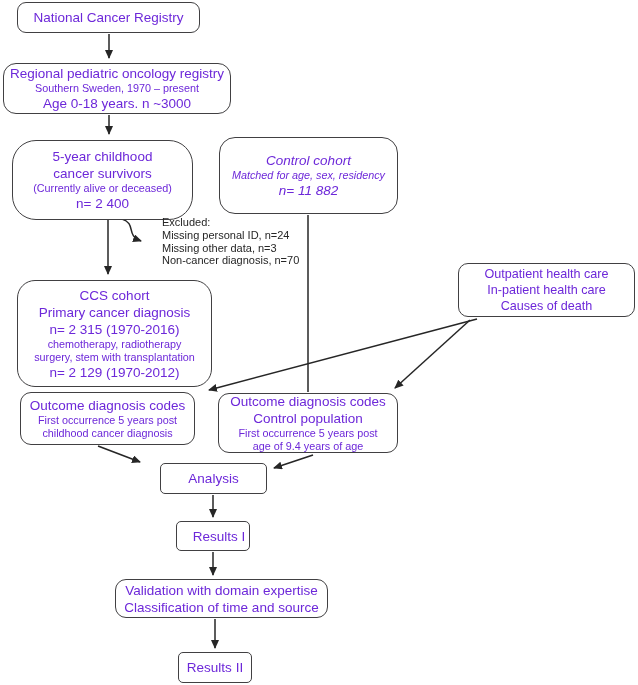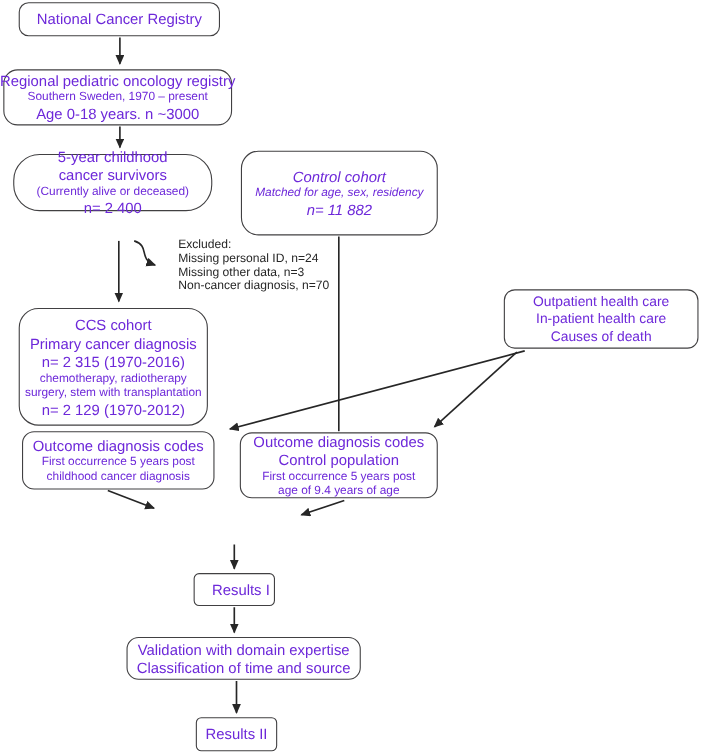--- a/index.html
+++ b/index.html
@@ -29,24 +29,24 @@
     justify-content: center;
     align-items: center;
     text-align: center;
     color: #6d28d9;
   }
   .f14 { font-size: 13.5px; line-height: 17px; white-space: nowrap; }
   .f13 { font-size: 12.6px; line-height: 16px; white-space: nowrap; }
   .f11 { font-size: 10.8px; line-height: 13px; white-space: nowrap; }
 
   .b-national   { left: 17px;  top: 2px;   width: 183px; height: 31px;  border-radius: 9px; }
-  .b-regional   { left: 3px;   top: 63px;  width: 208px; height: 51px;  border-radius: 13px; }
-  .b-survivors  { left: 12px;  top: 140px; width: 181px; height: 52px;  border-radius: 24px; }
+  .b-regional   { left: 3px;   top: 63px;  width: 228px; height: 51px;  border-radius: 13px; }
+  .b-survivors  { left: 12px;  top: 140px; width: 181px; height: 80px;  border-radius: 24px; }
   .b-control    { left: 219px; top: 137px; width: 179px; height: 77px;  border-radius: 16px; font-style: italic; }
-  .b-ccs        { left: 17px;  top: 280px; width: 172px; height: 107px; border-radius: 18px; }
+  .b-ccs        { left: 17px;  top: 280px; width: 195px; height: 107px; border-radius: 18px; }
   .b-sources    { left: 458px; top: 263px; width: 177px; height: 54px;  border-radius: 10px; }
   .b-outccs     { left: 20px;  top: 392px; width: 175px; height: 53px;  border-radius: 11px; }
   .b-outctrl    { left: 218px; top: 393px; width: 180px; height: 60px;  border-radius: 11px; }
   .b-analysis   { left: 160px; top: 463px; width: 107px; height: 31px;  border-radius: 5px; border-width: 1.3px; }
   .b-results1   { left: 176px; top: 521px; width: 74px;  height: 30px;  border-radius: 5px; border-width: 1.3px; padding-left: 12px; }
   .b-validation { left: 115px; top: 579px; width: 213px; height: 39px;  border-radius: 11px; }
   .b-results2   { left: 178px; top: 652px; width: 74px;  height: 31px;  border-radius: 5px; border-width: 1.3px; }
 
   .excluded {
     position: absolute;
@@ -136,20 +136,23 @@
     <div class="f11">childhood cancer diagnosis</div>
   </div>
 
   <div class="box b-outctrl">
     <div class="f14">Outcome diagnosis codes</div>
     <div class="f14">Control population</div>
     <div class="f11">First occurrence 5 years post</div>
     <div class="f11">age of 9.4 years of age</div>
   </div>
 
+  <div class="box b-analysis">
+    <div class="f14">Analysis</div>
+  </div>
 
   <div class="box b-results1">
     <div class="f14">Results I</div>
   </div>
 
   <div class="box b-validation">
     <div class="f14">Validation with domain expertise</div>
     <div class="f14">Classification of time and source</div>
   </div>
 

